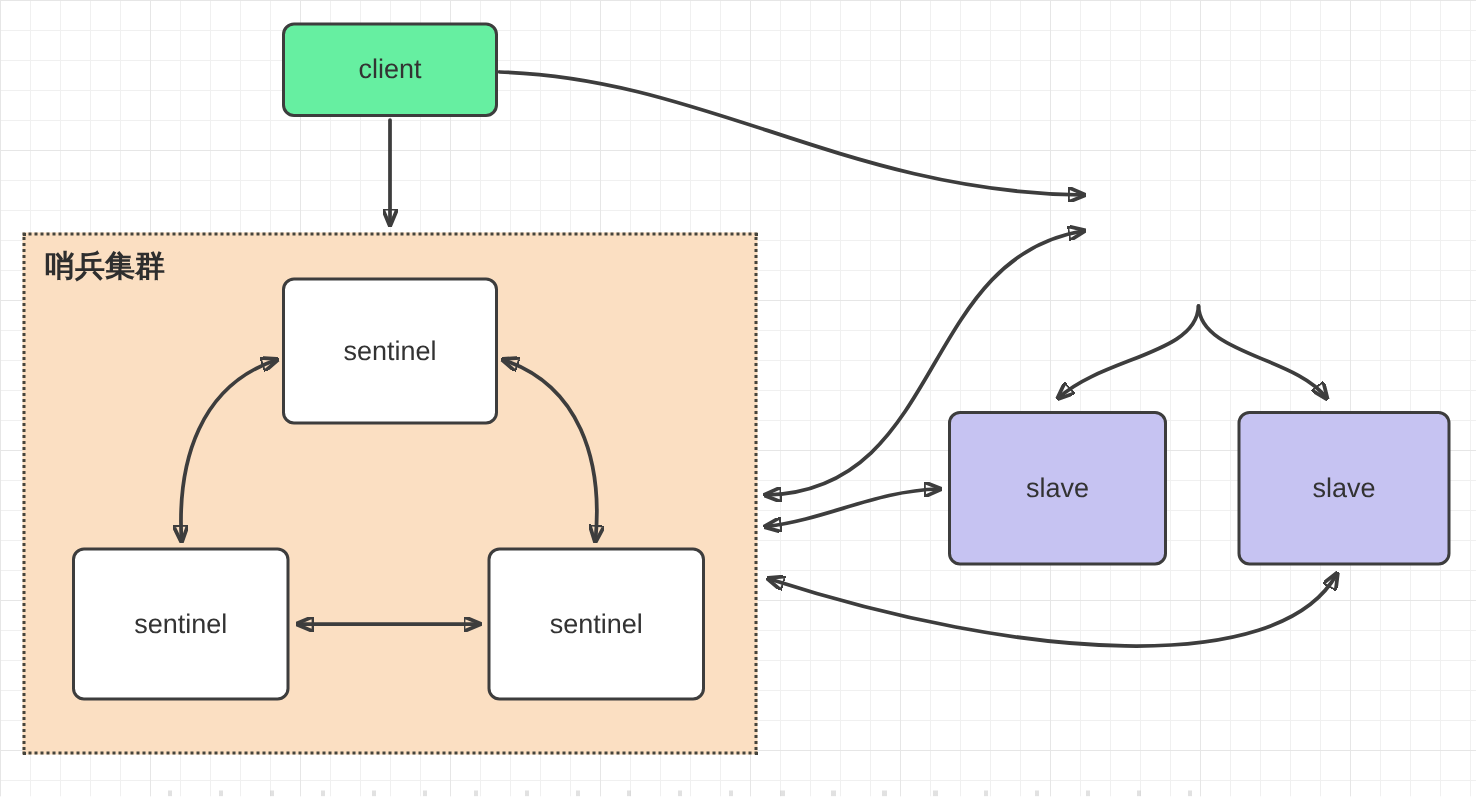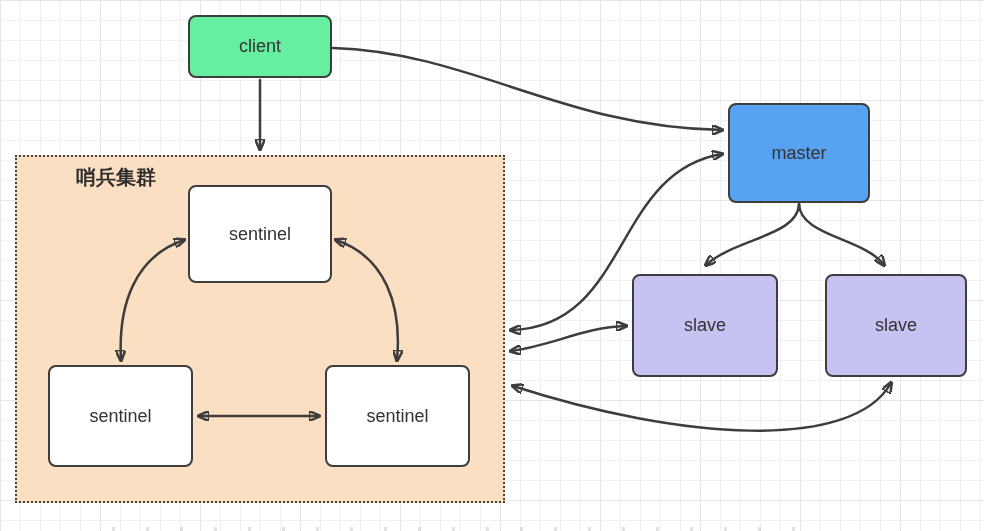--- a/index.html
+++ b/index.html
@@ -28,21 +28,21 @@
   #cluster{
     position:absolute;
     box-sizing:border-box;
     left:15px;top:155px;width:490px;height:348px;
     border:2px dotted #45443c;
     background:#fbdfc2;
     z-index:1;
   }
   #cluster-label{
     position:absolute;left:13px;top:7px;
-    font-size:20px;font-weight:bold;color:#2e2e2e;margin-left:46px;
+    font-size:20px;font-weight:bold;color:#2e2e2e;
   }
   #edges{position:absolute;left:0;top:0;z-index:2;}
   #edges path{fill:none;stroke:#3d3d3d;stroke-width:2.5;stroke-linecap:round;}
   #watermark{
     position:absolute;right:10px;top:496px;
     font-size:17px;color:#b5b5b5;letter-spacing:0.5px;
     z-index:4;
   }
   #clipped-text-fragment{
     position:absolute;left:112px;top:527px;width:710px;height:4px;
@@ -74,23 +74,20 @@
     <path d="M 799 204 C 800 236 864 238 884 265" marker-end="url(#ah)"></path>
     <path d="M 184 240 C 134 257 118 306 121 360" marker-start="url(#ah)" marker-end="url(#ah)"></path>
     <path d="M 336 240 C 386 257 402 306 397 360" marker-start="url(#ah)" marker-end="url(#ah)"></path>
     <path d="M 199 416 L 319 416" marker-start="url(#ah)" marker-end="url(#ah)"></path>
   </svg>
 
   <div class="node" style="left: 188px; top: 15px; width: 144px; height: 63px; background-color: rgb(102, 239, 161);">
     <span>client</span>
   </div>
 
-  <div class="node" style="left: 728px; top: 103px; width: 142px; height: 100px; background-color: rgb(87, 163, 242);">
-    <span>master</span>
-  </div>
 
   <div class="node" style="left: 632px; top: 274px; width: 146px; height: 103px; background-color: rgb(198, 195, 242);">
     <span>slave</span>
   </div>
 
   <div class="node" style="left: 825px; top: 274px; width: 142px; height: 103px; background-color: rgb(198, 195, 242);">
     <span>slave</span>
   </div>
 
   <div class="node" style="left: 188px; top: 185px; width: 144px; height: 98px; background-color: rgb(255, 255, 255);">

